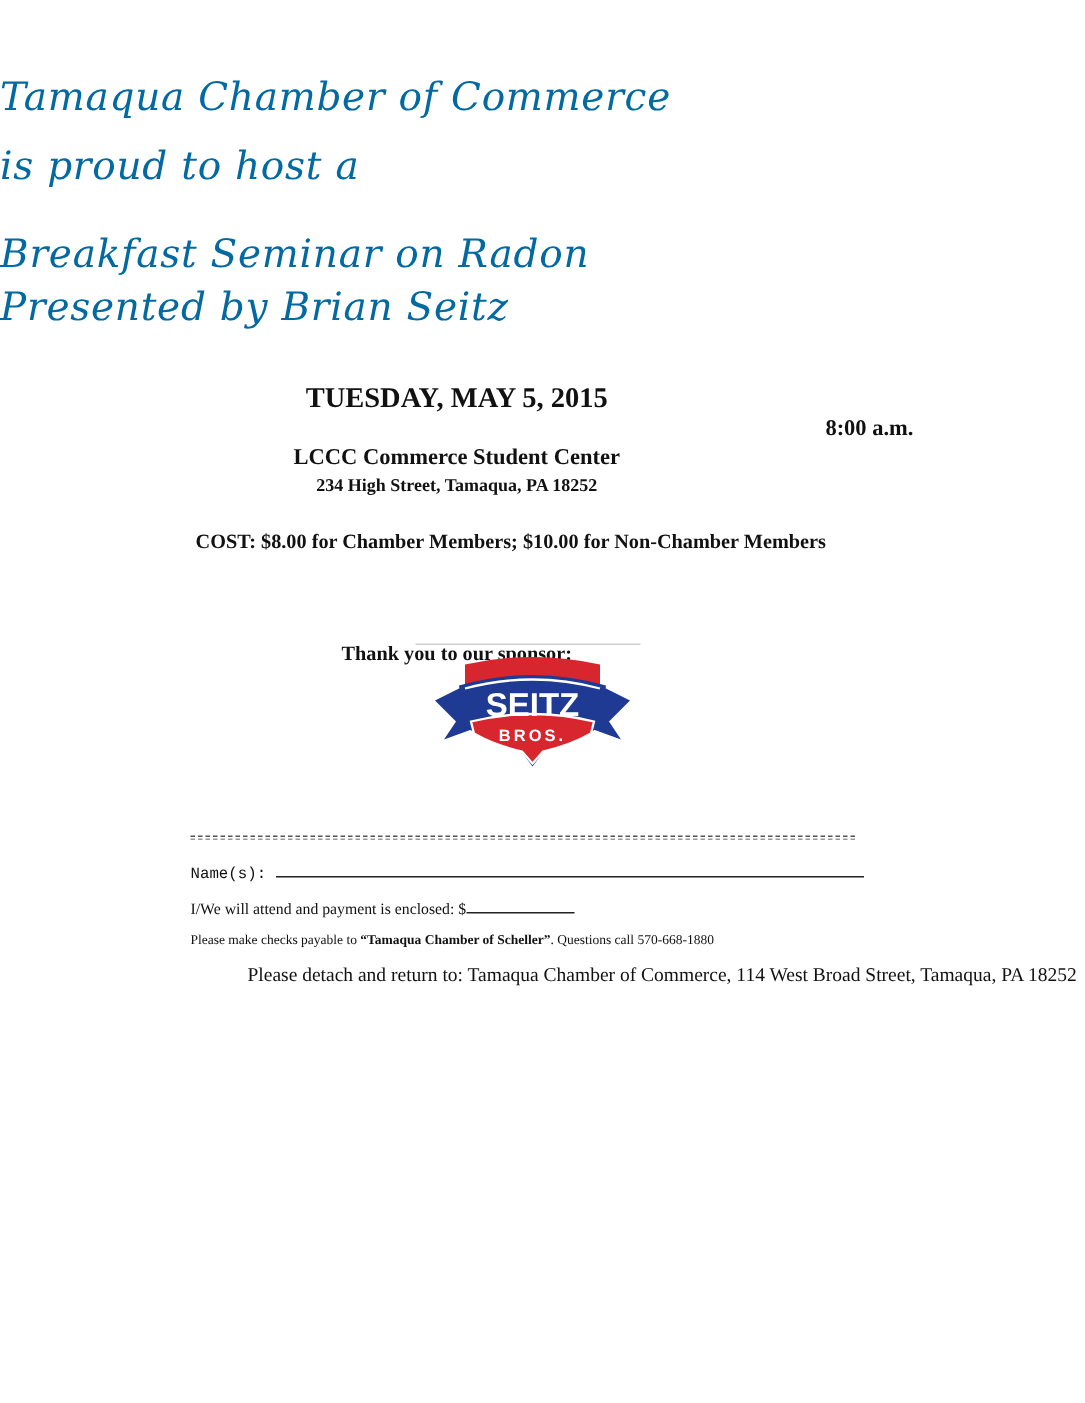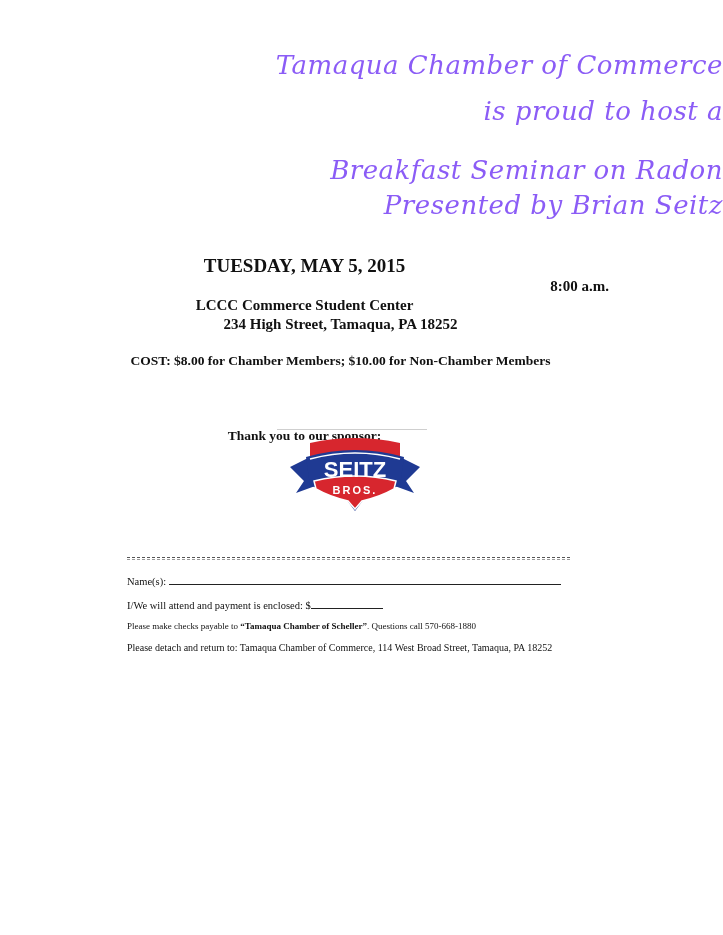--- a/index.html
+++ b/index.html
@@ -1,20 +1,20 @@
 <!DOCTYPE html>
 <html><head>
   <meta charset="utf-8">
   <style>
     html, body { margin: 0; padding: 0; background: #ffffff; }
     body { width: 723px; height: 935px; position: relative; overflow: hidden; color: #111; }
     .script {
-      position: absolute; left: 0; width: 723px; text-align: right;
+      position: absolute; left: 0; width: 723px; text-align: left;
       font-family: "DejaVu Serif", serif; font-style: italic; font-size: 26px;
-      color: #8b5cf6; letter-spacing: 0.5px; white-space: nowrap;
+      color: #0369a1; letter-spacing: 0.5px; white-space: nowrap;
     }
     .bold {
       position: absolute; left: 0; width: 609px; text-align: center;
       font-family: "Liberation Serif", serif; font-weight: bold; color: #111;
       white-space: nowrap;
     }
     .small {
       position: absolute; left: 127px; font-family: "Liberation Serif", serif;
       font-size: 10.5px; color: #111; white-space: nowrap;
     }
@@ -30,21 +30,21 @@
 <div>
 
   <div class="script" style="top:50px;">Tamaqua Chamber of Commerce</div>
   <div class="script" style="top:96px;">is proud to host a</div>
   <div class="script" style="top:155px;">Breakfast Seminar on Radon</div>
   <div class="script" style="top:190px;">Presented by Brian Seitz</div>
 
   <div class="bold" style="top:255px;font-size:19px;">TUESDAY, MAY 5, 2015</div>
   <div class="bold" style="top:278px;font-size:15px;text-align:right;">8:00 a.m.</div>
   <div class="bold" style="top:297px;font-size:15px;">LCCC Commerce Student Center</div>
-  <div class="bold" style="top:316px;font-size:15px;padding-left:36px;">234 High Street, Tamaqua, PA 18252</div>
+  <div class="bold" style="top:316px;font-size:12px;">234 High Street, Tamaqua, PA 18252</div>
 
   <div class="bold" style="top:353px;font-size:13.5px;padding-left:36px;">COST: $8.00 for Chamber Members; $10.00 for Non-Chamber Members</div>
 
   <div class="bold" style="top:395px;font-size:13.5px;margin-top:33px;">Thank you to our sponsor:</div>
 
   <div class="sep" style="left:277px;top:429px;width:150px;height:1px;"></div>
 
   <div class="logo">
     <svg width="134" height="78" viewBox="0 0 134 78">
 
@@ -58,28 +58,28 @@
       <path d="M26,44 Q67,34 108,44 L106,52 Q92,60 74,64 L67,72 L60,64 Q42,60 28,52 Z" fill="#d7262e" stroke="#ffffff" stroke-width="1.5"></path>
       <path d="M22,22 Q67,10 112,22" fill="none" stroke="#ffffff" stroke-width="1.5"></path>
       <text x="67" y="40" text-anchor="middle" font-family="Liberation Sans, sans-serif" font-weight="bold" font-size="22" fill="#ffffff">SEITZ</text>
       <text x="67" y="57" text-anchor="middle" font-family="Liberation Sans, sans-serif" font-weight="bold" font-size="11" fill="#ffffff" letter-spacing="2">BROS.</text>
     </svg>
   </div>
 
   <div class="dash"></div>
   <div class="dash2"></div>
 
-  <div class="small" style="top:574px;">
+  <div class="small" style="top:574px;font-family:Liberation Mono, monospace;">
     <span>Name(s):</span>
     <span class="uline" style="width:392px;height:10px;"></span>
   </div>
 
   <div class="small" style="top:598px;">
     <span>I/We will attend and payment is enclosed: $</span><span class="uline" style="width:72px;height:10px;"></span>
   </div>
 
   <div class="small" style="top:621px;font-size:9px;">
     <span>Please make checks payable to </span><b>“Tamaqua Chamber of Scheller”</b><span>. Questions call 570-668-1880</span>
   </div>
 
-  <div class="small" style="top:642px;font-size:10px;">Please detach and return to:  Tamaqua Chamber of Commerce, 114 West Broad Street, Tamaqua, PA 18252</div>
+  <div class="small" style="top:642px;font-size:13px;margin-left:38px;">Please detach and return to:  Tamaqua Chamber of Commerce, 114 West Broad Street, Tamaqua, PA 18252</div>
 
 </div>
 
 </body></html>

